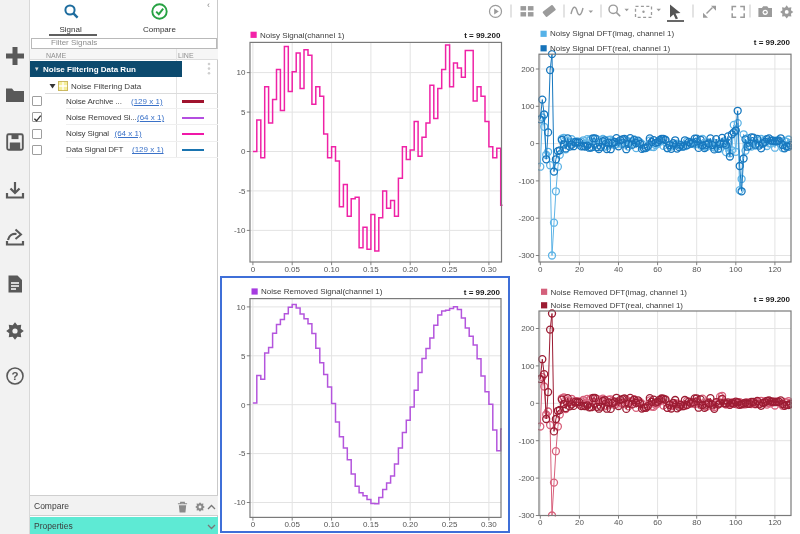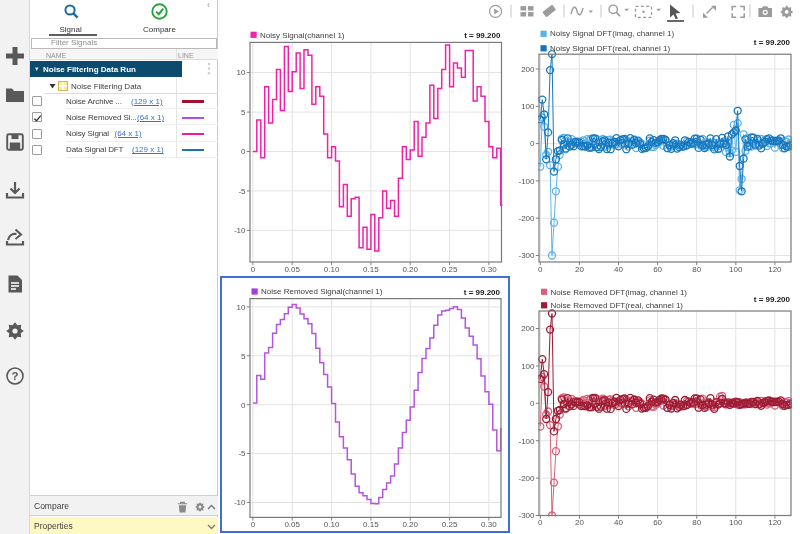--- a/index.html
+++ b/index.html
@@ -116,21 +116,21 @@
         <path d="M2 4.5 h8 l-0.8 8 h-6.4 z" fill="#8a8a8a"></path>
       </svg>
       <svg width="12" height="12" viewBox="0 0 22 22" style="position:absolute;left:164px;top:5px">
         <path d="M19.80 11.00 L16.73 13.37 L17.22 17.22 L13.37 16.73 L11.00 19.80 L8.63 16.73 L4.78 17.22 L5.27 13.37 L2.20 11.00 L5.27 8.63 L4.78 4.78 L8.63 5.27 L11.00 2.20 L13.37 5.27 L17.22 4.78 L16.73 8.63 Z" fill="#8a8a8a"></path>
         <circle cx="11" cy="11" r="2.60" fill="#f2f2f2"></circle>
       </svg>
       <svg width="9" height="6" viewBox="0 0 9 6" style="position:absolute;left:177px;top:8px">
         <path d="M1 5 L4.5 1.5 L8 5" stroke="#777" stroke-width="1.3" fill="none"></path>
       </svg>
   </div>
-  <div style="position:absolute;left:0;top:516.5px;width:188px;height:17.5px;background:#fef9c3">
+  <div style="position:absolute;left:0;top:516.5px;width:188px;height:17.5px;background:#5eead4">
     <span style="position:absolute;left:4px;top:4.5px;font-size:8.5px;color:#3c3c3c">Properties</span>
     <svg width="9" height="6" viewBox="0 0 9 6" style="position:absolute;left:177px;top:7px">
         <path d="M1 1 L4.5 4.5 L8 1" stroke="#777" stroke-width="1.3" fill="none"></path>
       </svg>
   </div>
 </div>
 <div style="position:absolute;left:218px;top:0;width:582px;height:534px;background:#fff"><svg width="582" height="534" viewBox="0 0 582 534" font-family="Liberation Sans, sans-serif">
 <clipPath id="cTL">
         <rect x="31.0" y="38.4" width="253.5" height="224.6"></rect>
       </clipPath>

